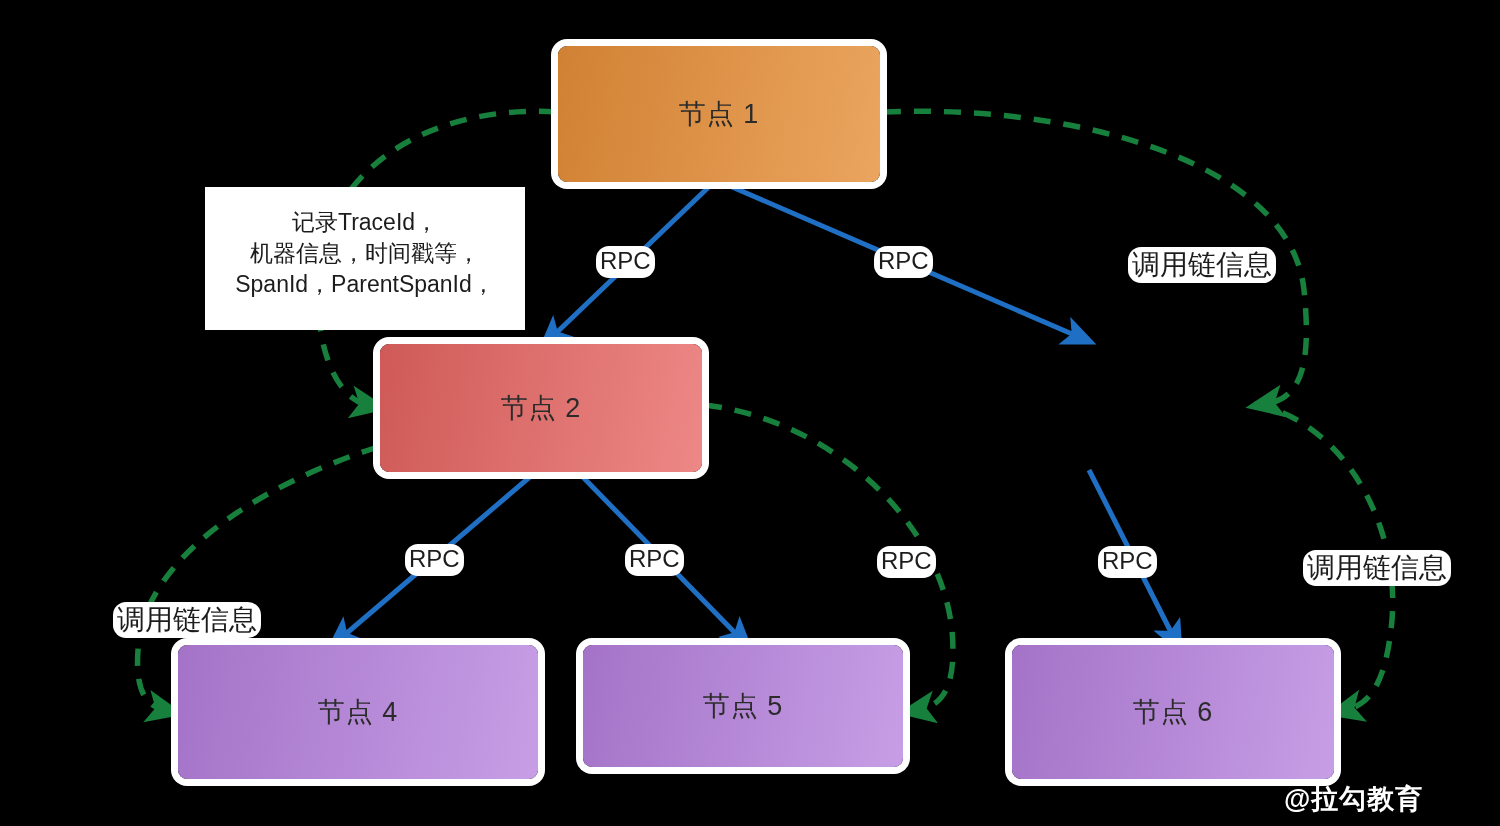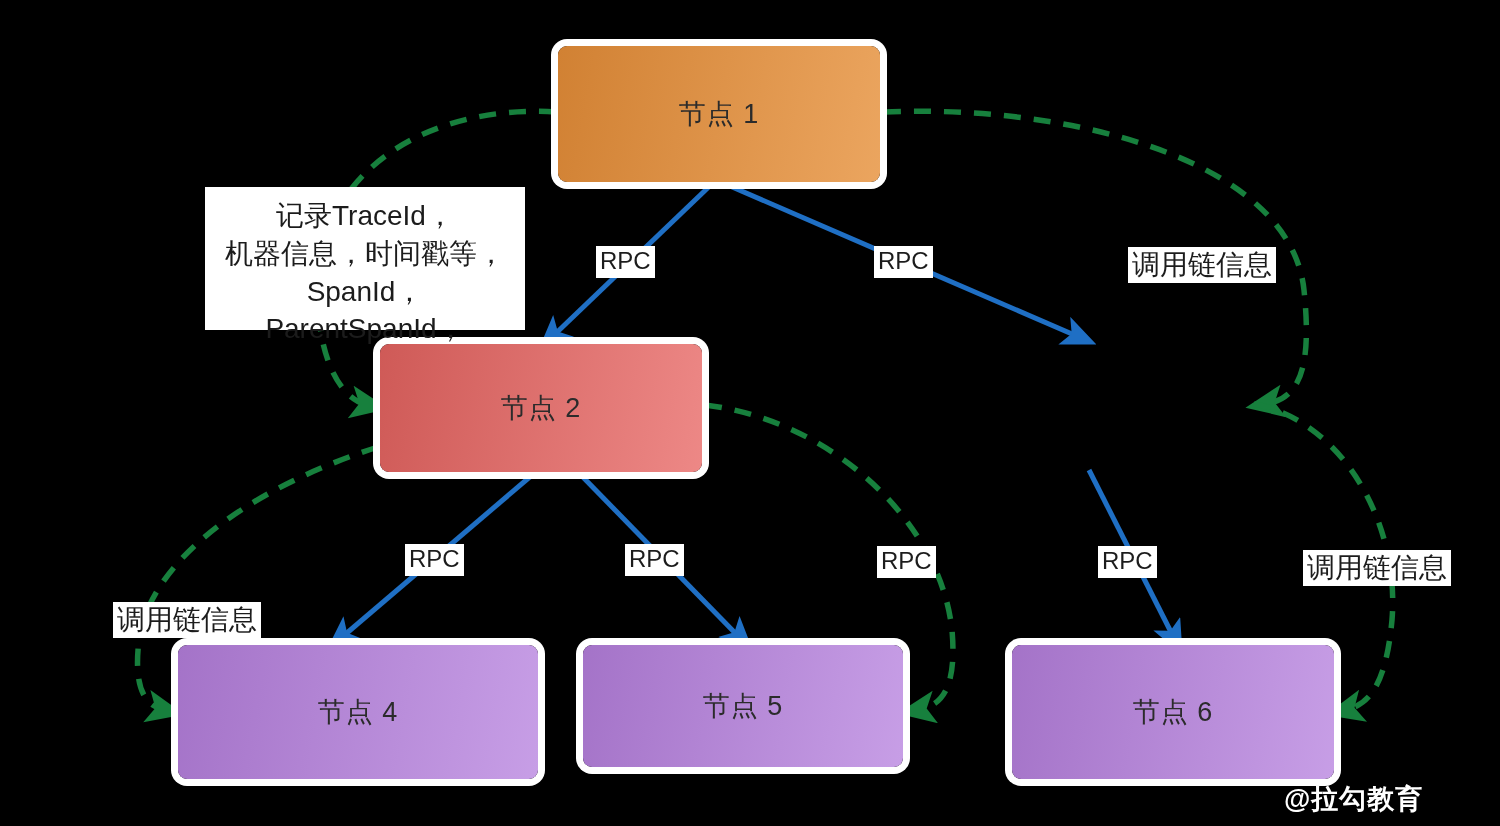--- a/index.html
+++ b/index.html
@@ -47,32 +47,33 @@
   .edge-label {
     position: absolute;
     background: #ffffff;
     color: #1c1c1c;
     font-size: 24px;
     line-height: 1.12;
     padding: 2px 4px 3px 4px;
     white-space: nowrap;
     font-family: "Liberation Sans", "DejaVu Sans", sans-serif;
     box-sizing: border-box;
+    border-radius: 13px;
   }
   .edge-label.cn {
     font-size: 28px;
   }
   .note-box {
     position: absolute;
     background: #ffffff;
     color: #1c1c1c;
-    font-size: 28px;
+    font-size: 23px;
     line-height: 1.35;
     text-align: center;
-    padding: 10px 8px 12px 8px;
+    padding: 20px 8px 12px 8px;
     box-sizing: border-box;
     font-family: "Liberation Sans", "DejaVu Sans", sans-serif;
   }
   .watermark {
     position: absolute;
     color: #ffffff;
     font-size: 27px;
     font-weight: bold;
     letter-spacing: 1px;
     text-shadow: 0 1px 2px rgba(0,0,0,0.5);

